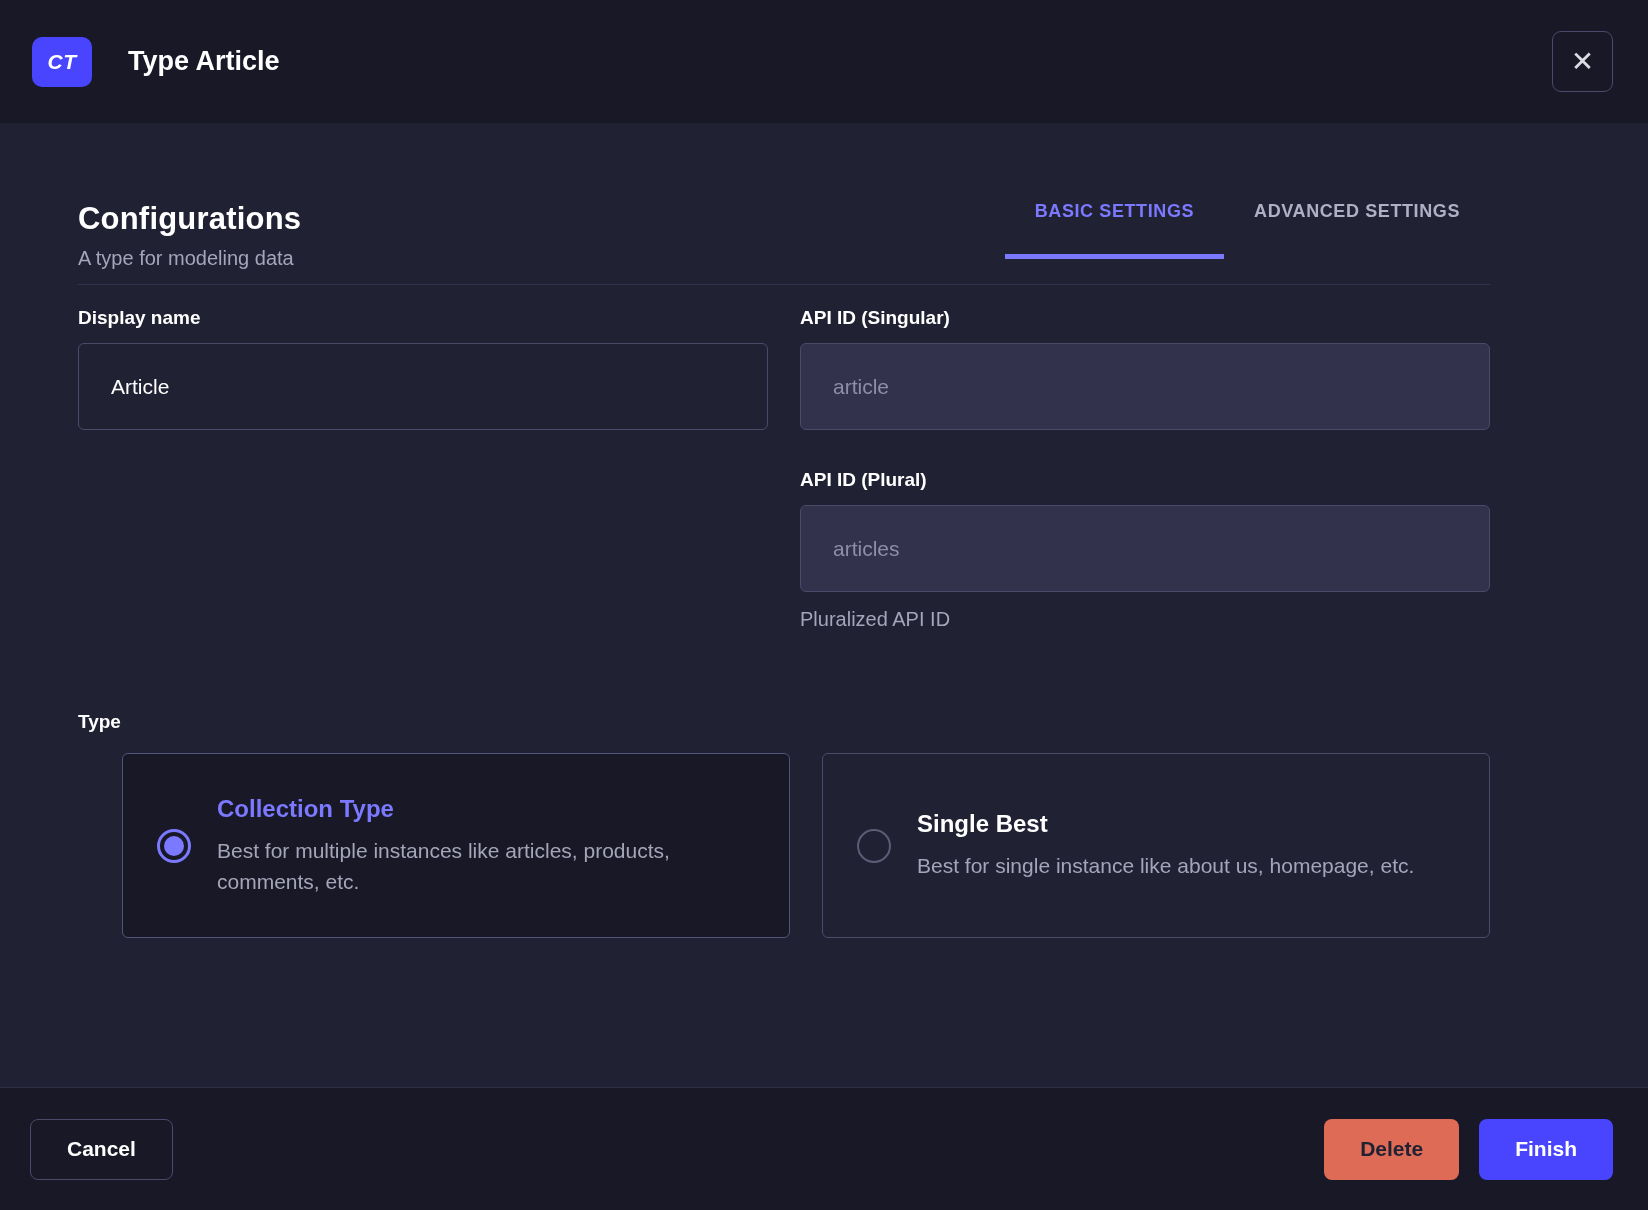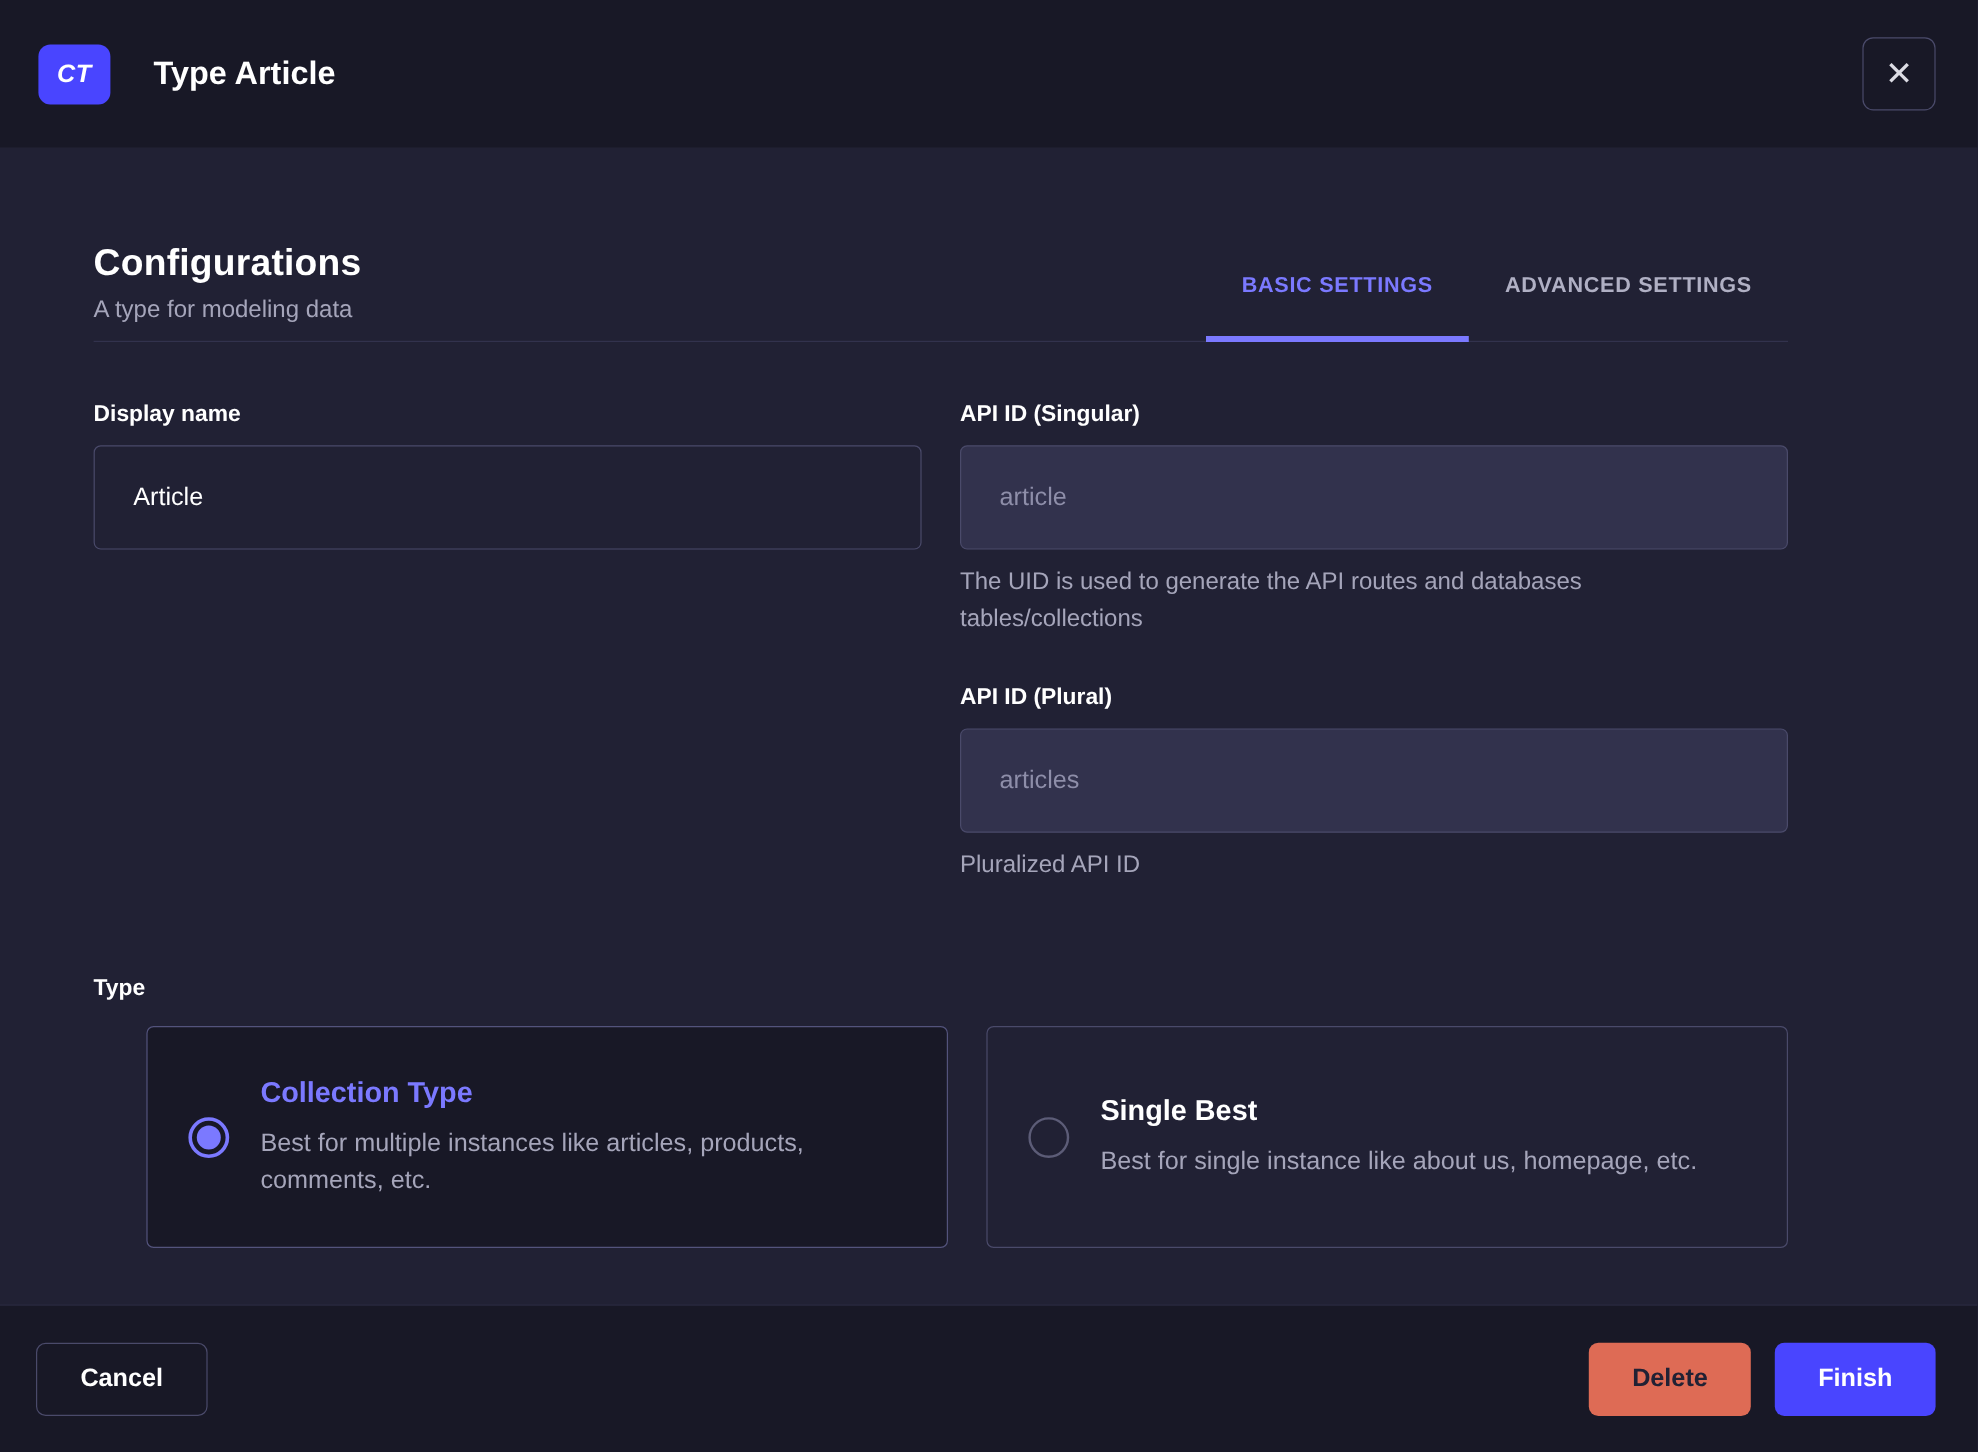--- a/index.html
+++ b/index.html
@@ -37,21 +37,21 @@
     cursor:pointer;
   }
 
   
   .modal-body {
     flex:1; background: var(--body_bg, #212134);
     padding:78px 158px 0 78px;
     overflow:hidden;
   }
   .intro-row {
-    display:flex; justify-content:space-between; align-items:flex-end;
+    display:flex; justify-content:space-between; align-items:flex-start;
     border-bottom:1px solid #32324D;
   }
   .intro-text { padding-bottom:14px; }
   .page-title { font-size:31px; font-weight:600; letter-spacing:.2px; }
   .page-subtitle { font-size:20px; color:#A5A5BA; margin-top:10px; }
   .tabs { display:flex; }
   .tab {
     position:relative; background:none; border:none; cursor:pointer;
     padding:0 30px 36px; font-family:inherit;
     font-size:18px; font-weight:600; letter-spacing:.6px;
@@ -59,21 +59,21 @@
   }
   .tab--active { color: var(--primary_light, #7B79FF); }
   .tab--active::after {
     content:""; position:absolute; left:0; right:0; bottom:-1px; height:5px;
     background: var(--primary_light, #7B79FF);
   }
 
   
   .form-grid {
     display:grid; grid-template-columns:1fr 1fr; column-gap:32px;
-    margin-top:50px;
+    margin-top:22px;
   }
   .field-label { display:block; font-size:19px; font-weight:600; margin-bottom:14px; }
   .text-input {
     width:100%; height:87px; border-radius:6px;
     border:1px solid var(--border, #4A4A6A);
     background:transparent; color:#fff;
     font-family:inherit; font-size:21px; padding:0 32px;
     outline:none;
   }
   .text-input--disabled {
@@ -167,21 +167,20 @@
         <div class="field">
           <label class="field-label">Display name</label>
           <input class="text-input" type="text" value="Article" style="">
         </div>
       </div>
 
       <div class="form-col">
         <div class="field">
           <label class="field-label">API ID (Singular)</label>
           <input class="text-input text-input--disabled" type="text" readonly="" value="article" style="">
-          <div class="field-hint">The UID is used to generate the API routes and databases tables/collections</div>
         </div>
 
         <div class="field">
           <label class="field-label">API ID (Plural)</label>
           <input class="text-input text-input--disabled" type="text" readonly="" value="articles" style="">
           <div class="field-hint">Pluralized API ID</div>
         </div>
       </div>
     </div>
 

